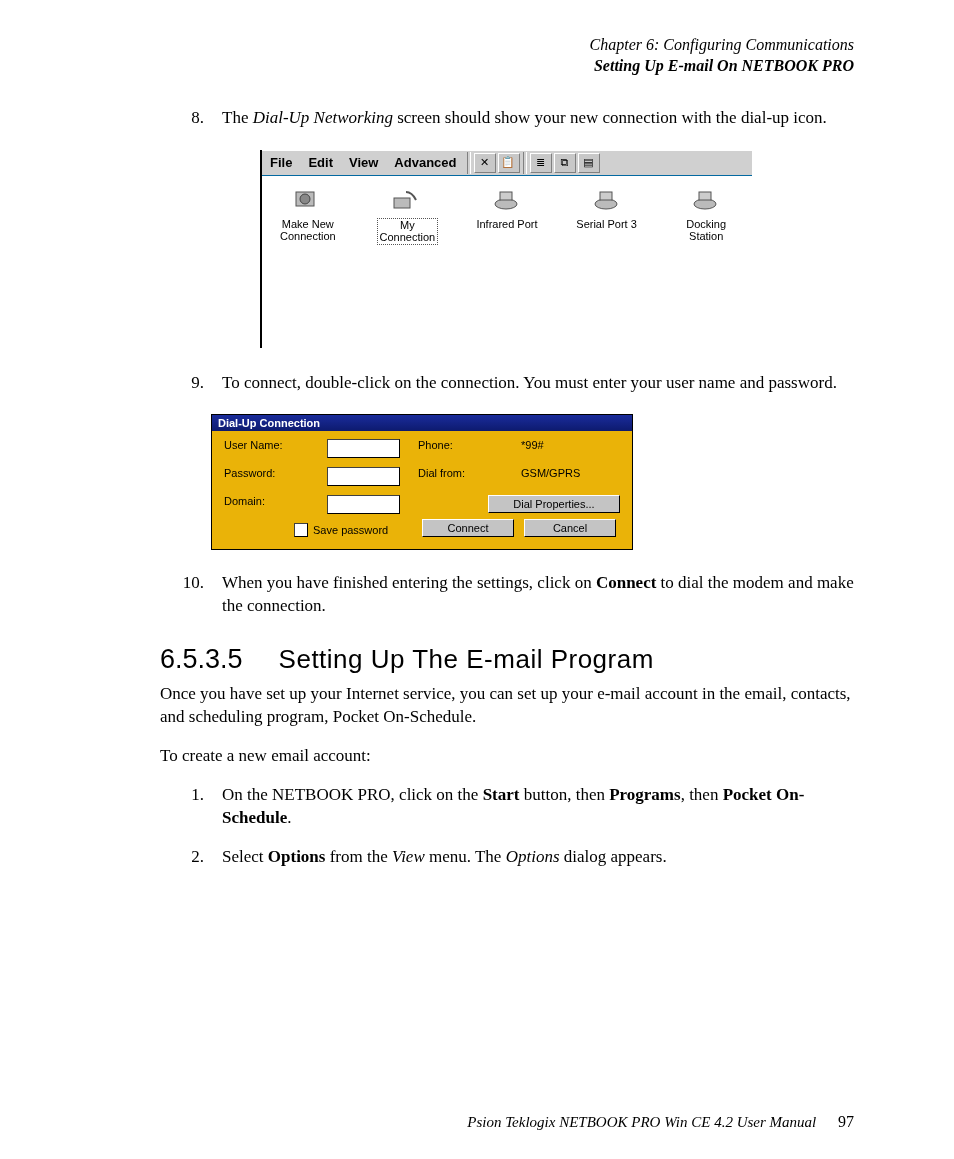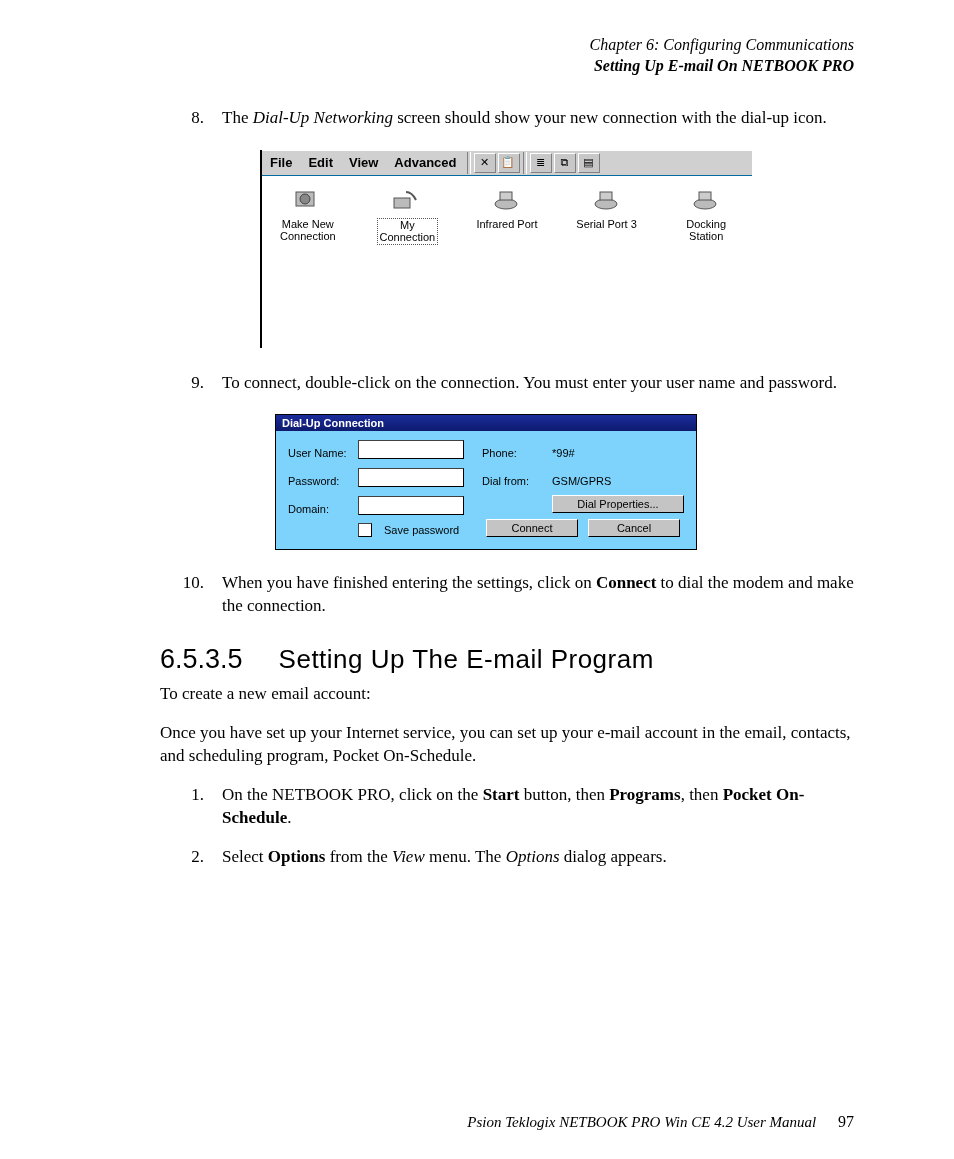--- a/index.html
+++ b/index.html
@@ -106,25 +106,25 @@
   }
   .fm-icon.sel .lbl {
     border: 1px dotted #555;
     display: inline-block;
     padding: 0 2px;
   }
 
   
   .dlg {
     width: 420px;
-    margin: 6px 0 22px 115px;
+    margin: 6px 0 22px 51px;
     border: 1px solid #000;
     font-family: Tahoma, Arial, sans-serif;
     font-size: 11px;
-    background: #7dd3fc;
+    background: #eab308;
   }
   .dlg-title {
     background: linear-gradient(#1a2c9b,#0d1a6e);
     color: #fff;
     font-weight: bold;
     padding: 2px 6px;
     font-size: 11px;
   }
   .dlg-body { padding: 8px 12px 12px; }
   .dlg-top {
@@ -132,32 +132,32 @@
     margin-bottom: 10px;
   }
   .dlg-top .dicon {
     width: 28px; height: 24px;
     display: flex; align-items: center; justify-content: center;
     font-size: 18px; color: #444;
   }
   .dlg-cols { display: flex; gap: 18px; }
   .dlg-col { flex: 1; }
   .frow {
-    display: flex; align-items: flex-end; margin-bottom: 8px; height: 20px;
+    display: flex; align-items: flex-start; margin-bottom: 8px; height: 20px; gap: 33px;
   }
   .flabel { width: 70px; font-size: 11px; }
   .finput {
     flex: 1; height: 17px;
     border: 1px solid #000;
     border-top: 1px solid #404040;
     border-left: 1px solid #404040;
     background: #fff;
   }
   .fval { flex: 1; font-size: 11px; }
-  .save-row { padding-left: 70px; display:flex; align-items:center; gap:12px; font-size:11px; }
+  .save-row { padding-left: 70px; display:flex; align-items:center; gap:5px; font-size:11px; }
   .cb {
     width:12px; height:12px; border:1px solid #000;
     border-top-color:#404040; border-left-color:#404040;
     background:#fff; display:inline-block;
   }
   .btn {
     border: 1px solid #000;
     border-top: 1px solid #fff;
     border-left: 1px solid #fff;
     background: #c4c4c4;
@@ -328,22 +328,22 @@
         <span>When you have finished entering the settings, click on </span><span class="bold">Connect</span><span> to dial the modem and make the connection.</span>
       </span>
     </li>
   </ol>
 
   <div class="sec-head">
     <span class="num">6.5.3.5</span>
     <span class="title">Setting Up The E-mail Program</span>
   </div>
 
+  <p class="para">Once you have set up your Internet service, you can set up your e-mail account in the email, contacts, and scheduling program, Pocket On-Schedule.</p>
   <p class="para">To create a new email account:</p>
-  <p class="para">Once you have set up your Internet service, you can set up your e-mail account in the email, contacts, and scheduling program, Pocket On-Schedule.</p>
 
   <ol class="steps">
     <li>
       <span class="num">1.</span>
       <span class="body">
         <span>On the NETBOOK PRO, click on the </span><span class="bold">Start</span><span> button, then </span><span class="bold">Programs</span><span>, then </span><span class="bold">Pocket On-Schedule</span><span>.</span>
       </span>
     </li>
     <li>
       <span class="num">2.</span>

